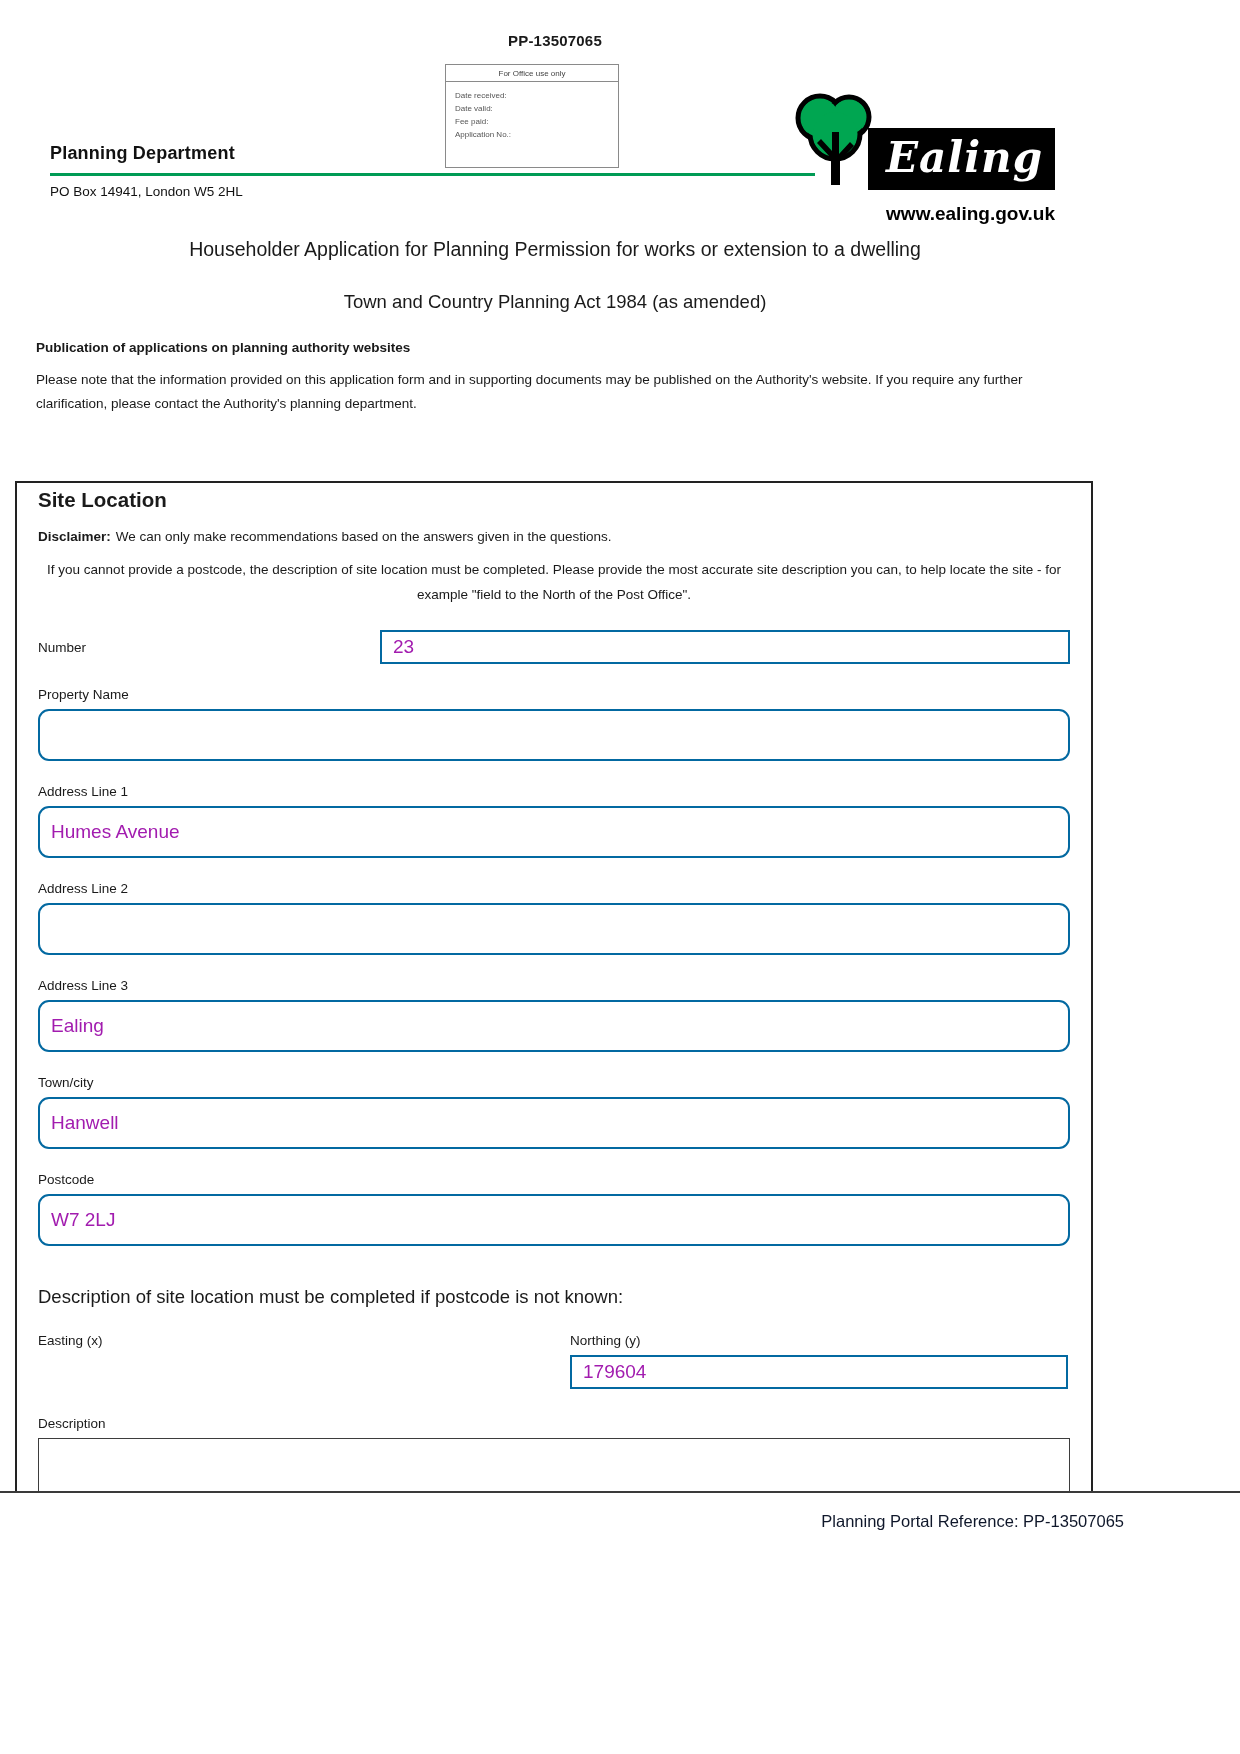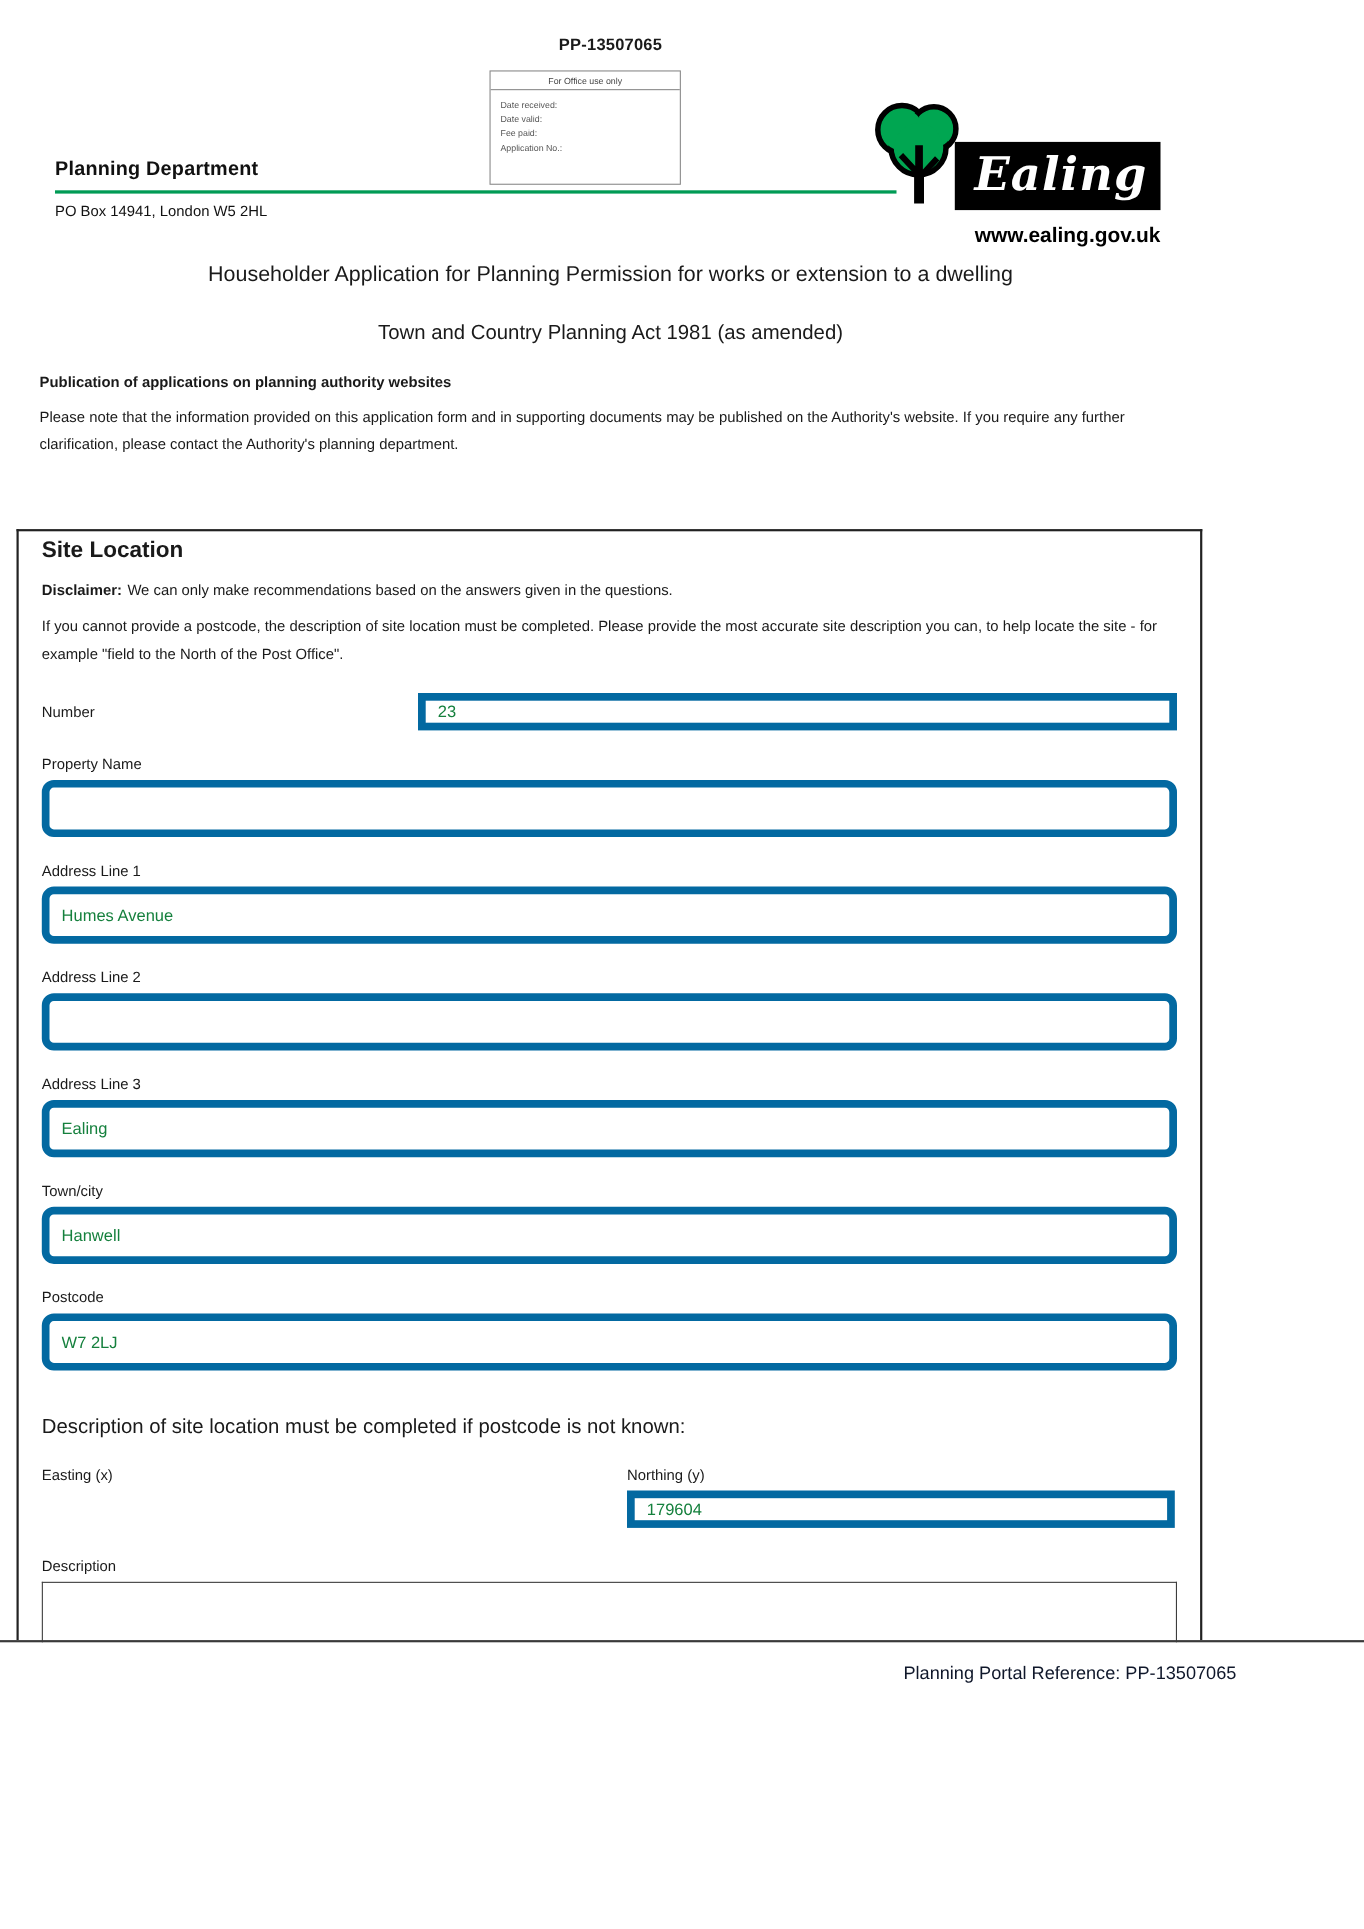--- a/index.html
+++ b/index.html
@@ -39,24 +39,24 @@
   .pub-heading{margin:27px 0 0 36px;font-size:13.5px;font-weight:700;}
   .pub-note{margin:13px 50px 0 36px;font-size:13.5px;line-height:24px;}
 
   
   .site-box{position:absolute;top:481px;left:15px;width:1078px;height:1010px;
             border:2px solid #222;border-bottom:none;box-sizing:border-box;
             padding:0 21px;background:#fff;}
   .site-heading{margin:5px 0 0 0;font-size:20.5px;font-weight:700;}
   .disclaimer{margin:16px 0 0 0;font-size:13.5px;line-height:17px;}
   .disclaimer .dlab{font-weight:700;margin-right:5px;}
-  .intro{margin:12px 0 16px 0;font-size:13.5px;line-height:25px;}
+  .intro{margin:12px 0 16px 0;font-size:13.5px;line-height:25px;text-align:center;}
 
   .flabel{font-size:13.5px;color:#1a1a1a;display:block;}
-  .fld{border:7px solid #0369a1;background:#fff;color:#15803d;font-size:15px;
+  .fld{border:2px solid #0369a1;background:#fff;color:#a21caf;font-size:19px;
        font-family:"Liberation Sans",sans-serif;padding:0 11px;box-sizing:border-box;}
 
   .inline-row{display:flex;align-items:center;margin-top:23px;}
   .inline-row .flabel{width:342px;}
   .inline-row .fld{flex:1;height:34px;}
 
   .stack{margin-top:23px;}
   .stack .fld{display:block;width:100%;height:52px;margin-top:7px;border-radius:11px;}
 
   .desc-heading{margin:40px 0 0 0;font-size:18.5px;font-weight:400;}
@@ -115,21 +115,21 @@
           <path fill="#000" d="M45 101 L45 74 L31 59 L35 55 L46 67 L46 48 L53 48 L53 70 L64 58 L68 62 L54 77 L54 101 Z"></path>
         </svg>
       </span>
       <div class="ealing-box">Ealing</div>
     </div>
     <div class="website">www.ealing.gov.uk</div>
   </div>
 
   <div class="main">
     <p class="title-main">Householder Application for Planning Permission for works or extension to a dwelling</p>
-    <p class="title-sub">Town and Country Planning Act 1981 (as amended)</p>
+    <p class="title-sub">Town and Country Planning Act 1984 (as amended)</p>
     <p class="pub-heading">Publication of applications on planning authority websites</p>
     <p class="pub-note">Please note that the information provided on this application form and in supporting documents may be published on the Authority's website. If you require any further clarification, please contact the Authority's planning department.</p>
   </div>
 
   <div class="site-box">
     <h2 class="site-heading">Site Location</h2>
 
     <p class="disclaimer"><span class="dlab">Disclaimer:</span><span>We can only make recommendations based on the answers given in the questions.</span></p>
 
     <p class="intro">If you cannot provide a postcode, the description of site location must be completed. Please provide the most accurate site description you can, to help locate the site - for example "field to the North of the Post Office".</p>

